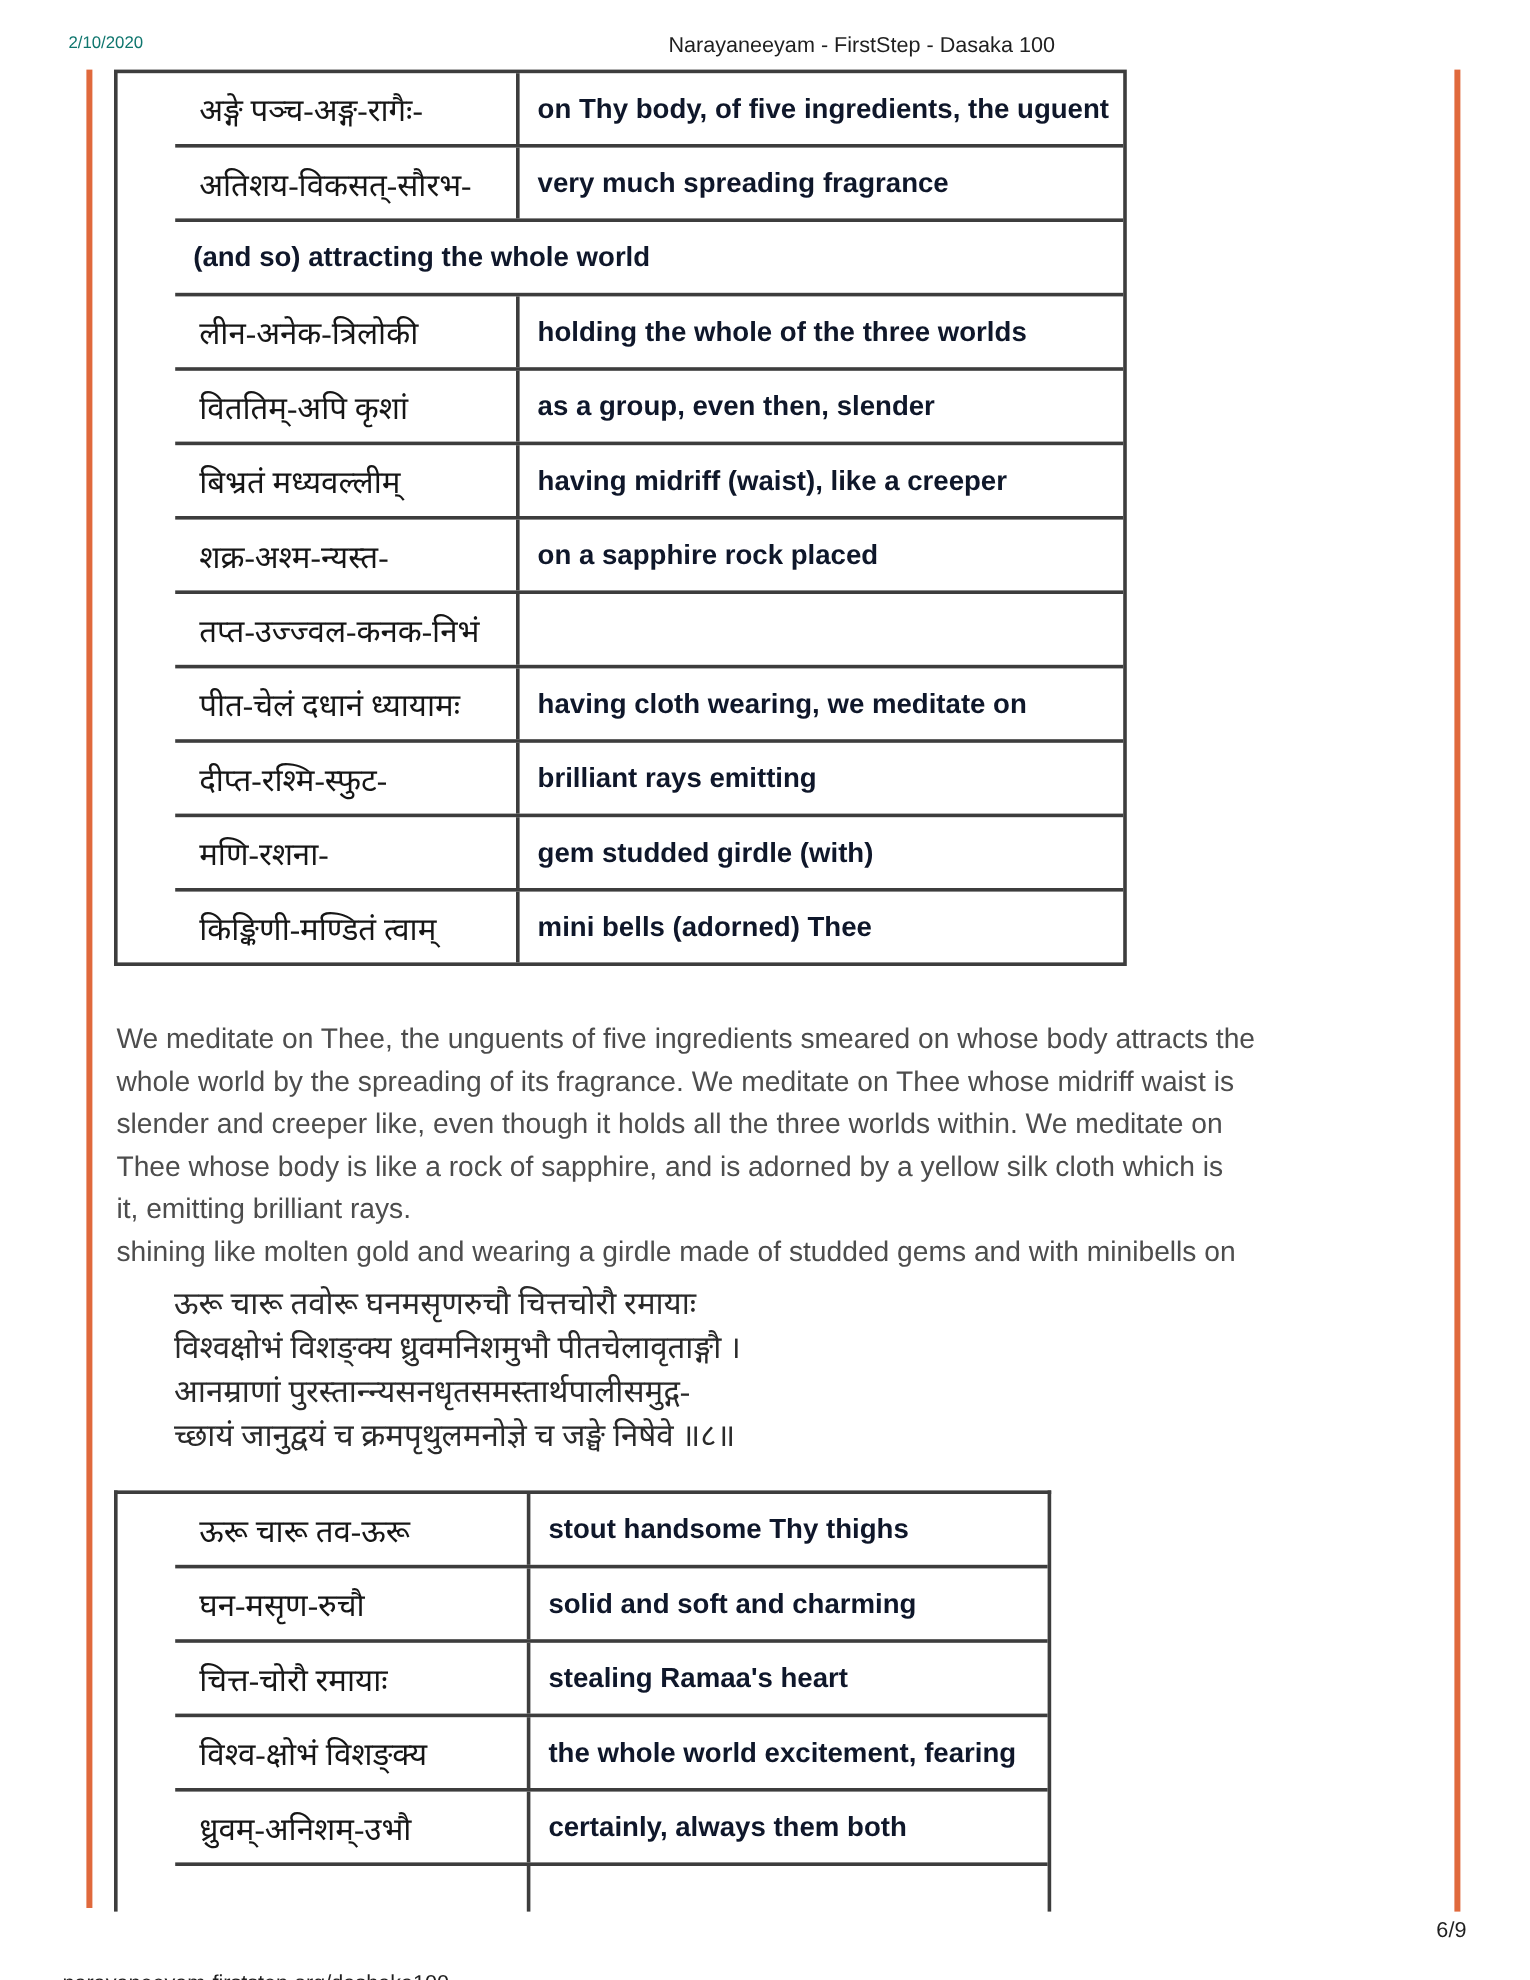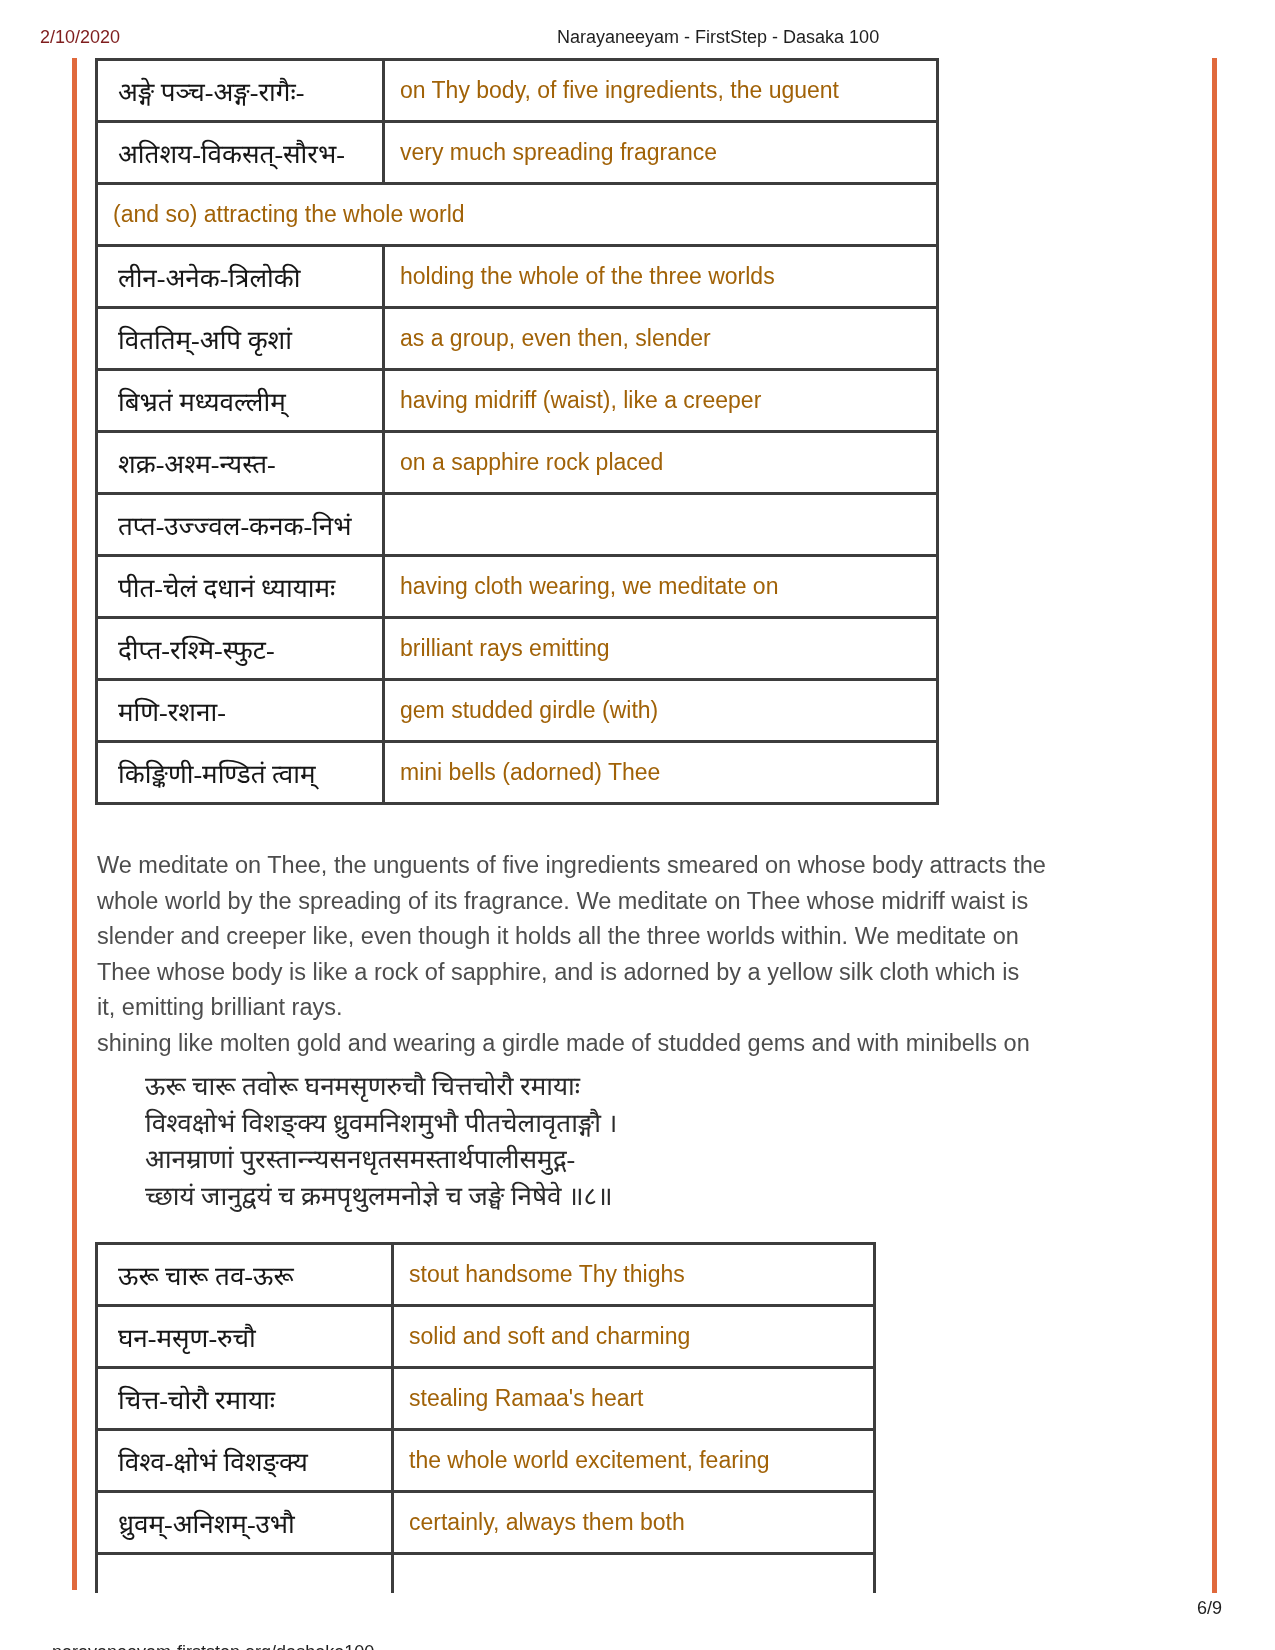--- a/index.html
+++ b/index.html
@@ -5,47 +5,48 @@
   html,body{margin:0;padding:0;}
   body{
     width:1275px;height:1650px;
     background:#ffffff;
     position:relative;
     overflow:hidden;
     font-family:"Liberation Sans", sans-serif;
     -webkit-font-smoothing:antialiased;
   }
   
-  .hdr-date{position:absolute;left:40px;top:27px;font-size:18px;color:#7f1d1d;white-space:nowrap;}
+  .hdr-date{position:absolute;left:57px;top:27px;font-size:14px;color:#0f766e;white-space:nowrap;}
   .hdr-title{position:absolute;left:557px;top:27px;font-size:18px;color:#1f1f1f;white-space:nowrap;}
   .ftr-url{position:absolute;left:52px;top:1598px;font-size:18px;color:#1f1f1f;white-space:nowrap;margin-top:44px;}
   .ftr-page{position:absolute;right:53px;top:1598px;font-size:18px;color:#1f1f1f;white-space:nowrap;}
 
   
   .accent{position:absolute;width:5px;background:#e0693c;}
   .accent.left{left:72px;top:58px;height:1532px;}
   .accent.right{left:1212px;top:58px;height:1535px;}
 
   
   .wtable{
     position:absolute;
     border:3px solid #3d3d3d;
     box-sizing:border-box;
     background:#fff;
+    padding-left:48px;
   }
   .wtable .trow{display:flex;height:59px;border-bottom:3px solid #3d3d3d;}
   .wtable .trow:last-child{border-bottom:none;}
   .wtable .cell{display:flex;align-items:center;box-sizing:border-box;overflow:hidden;white-space:nowrap;}
   .wtable .sk{
     border-right:3px solid #3d3d3d;
     padding-left:20px;
     font-size:26px;color:#161616;
     font-family:"Liberation Serif", serif;
   }
-  .wtable .en{flex:1;padding-left:15px;padding-right:6px;font-size:23px;color:#a16207;}
+  .wtable .en{flex:1;padding-left:15px;padding-right:6px;font-size:23px;color:#0f172a;font-weight:bold;}
   #table1{left:95px;top:58px;width:844px;}
   #table1 .sk{width:287px;}
   #table2{left:95px;top:1242px;width:781px;border-bottom:none;}
   #table2 .sk{width:296px;}
   #table2 .trow.partial{height:38px;border-bottom:none;}
 
   
   .para{position:absolute;left:97px;top:832px;width:1090px;color:#4d4d4d;font-size:23.5px;margin-top:16px;}
   .para .pline{line-height:35.5px;white-space:nowrap;}
 

